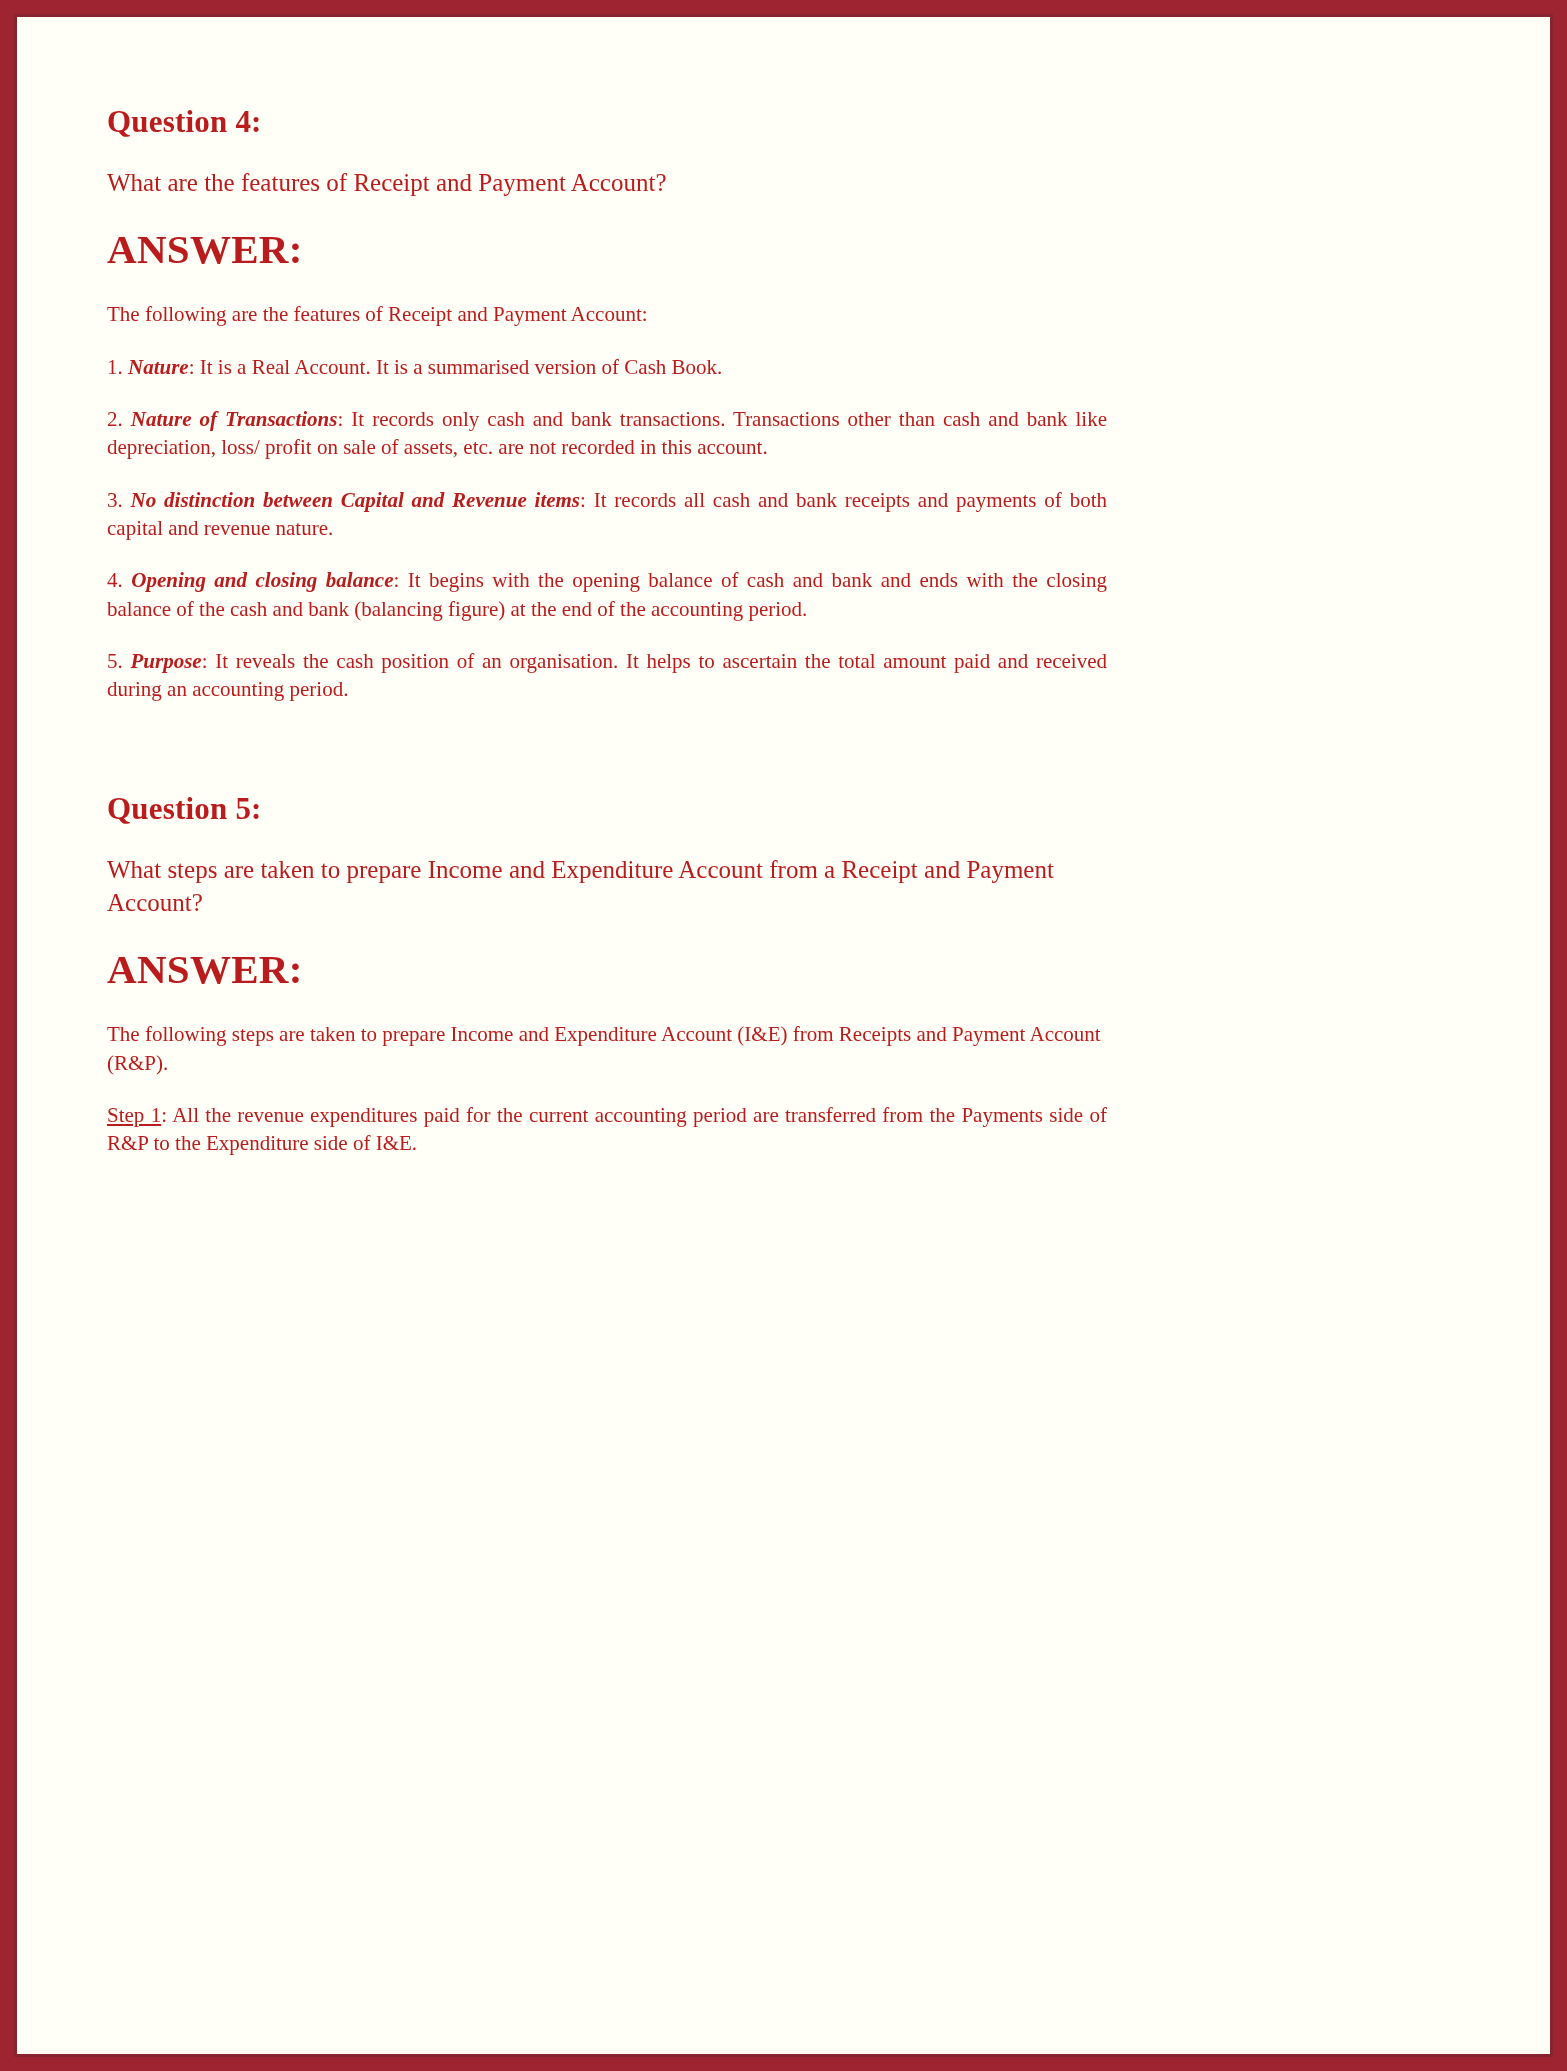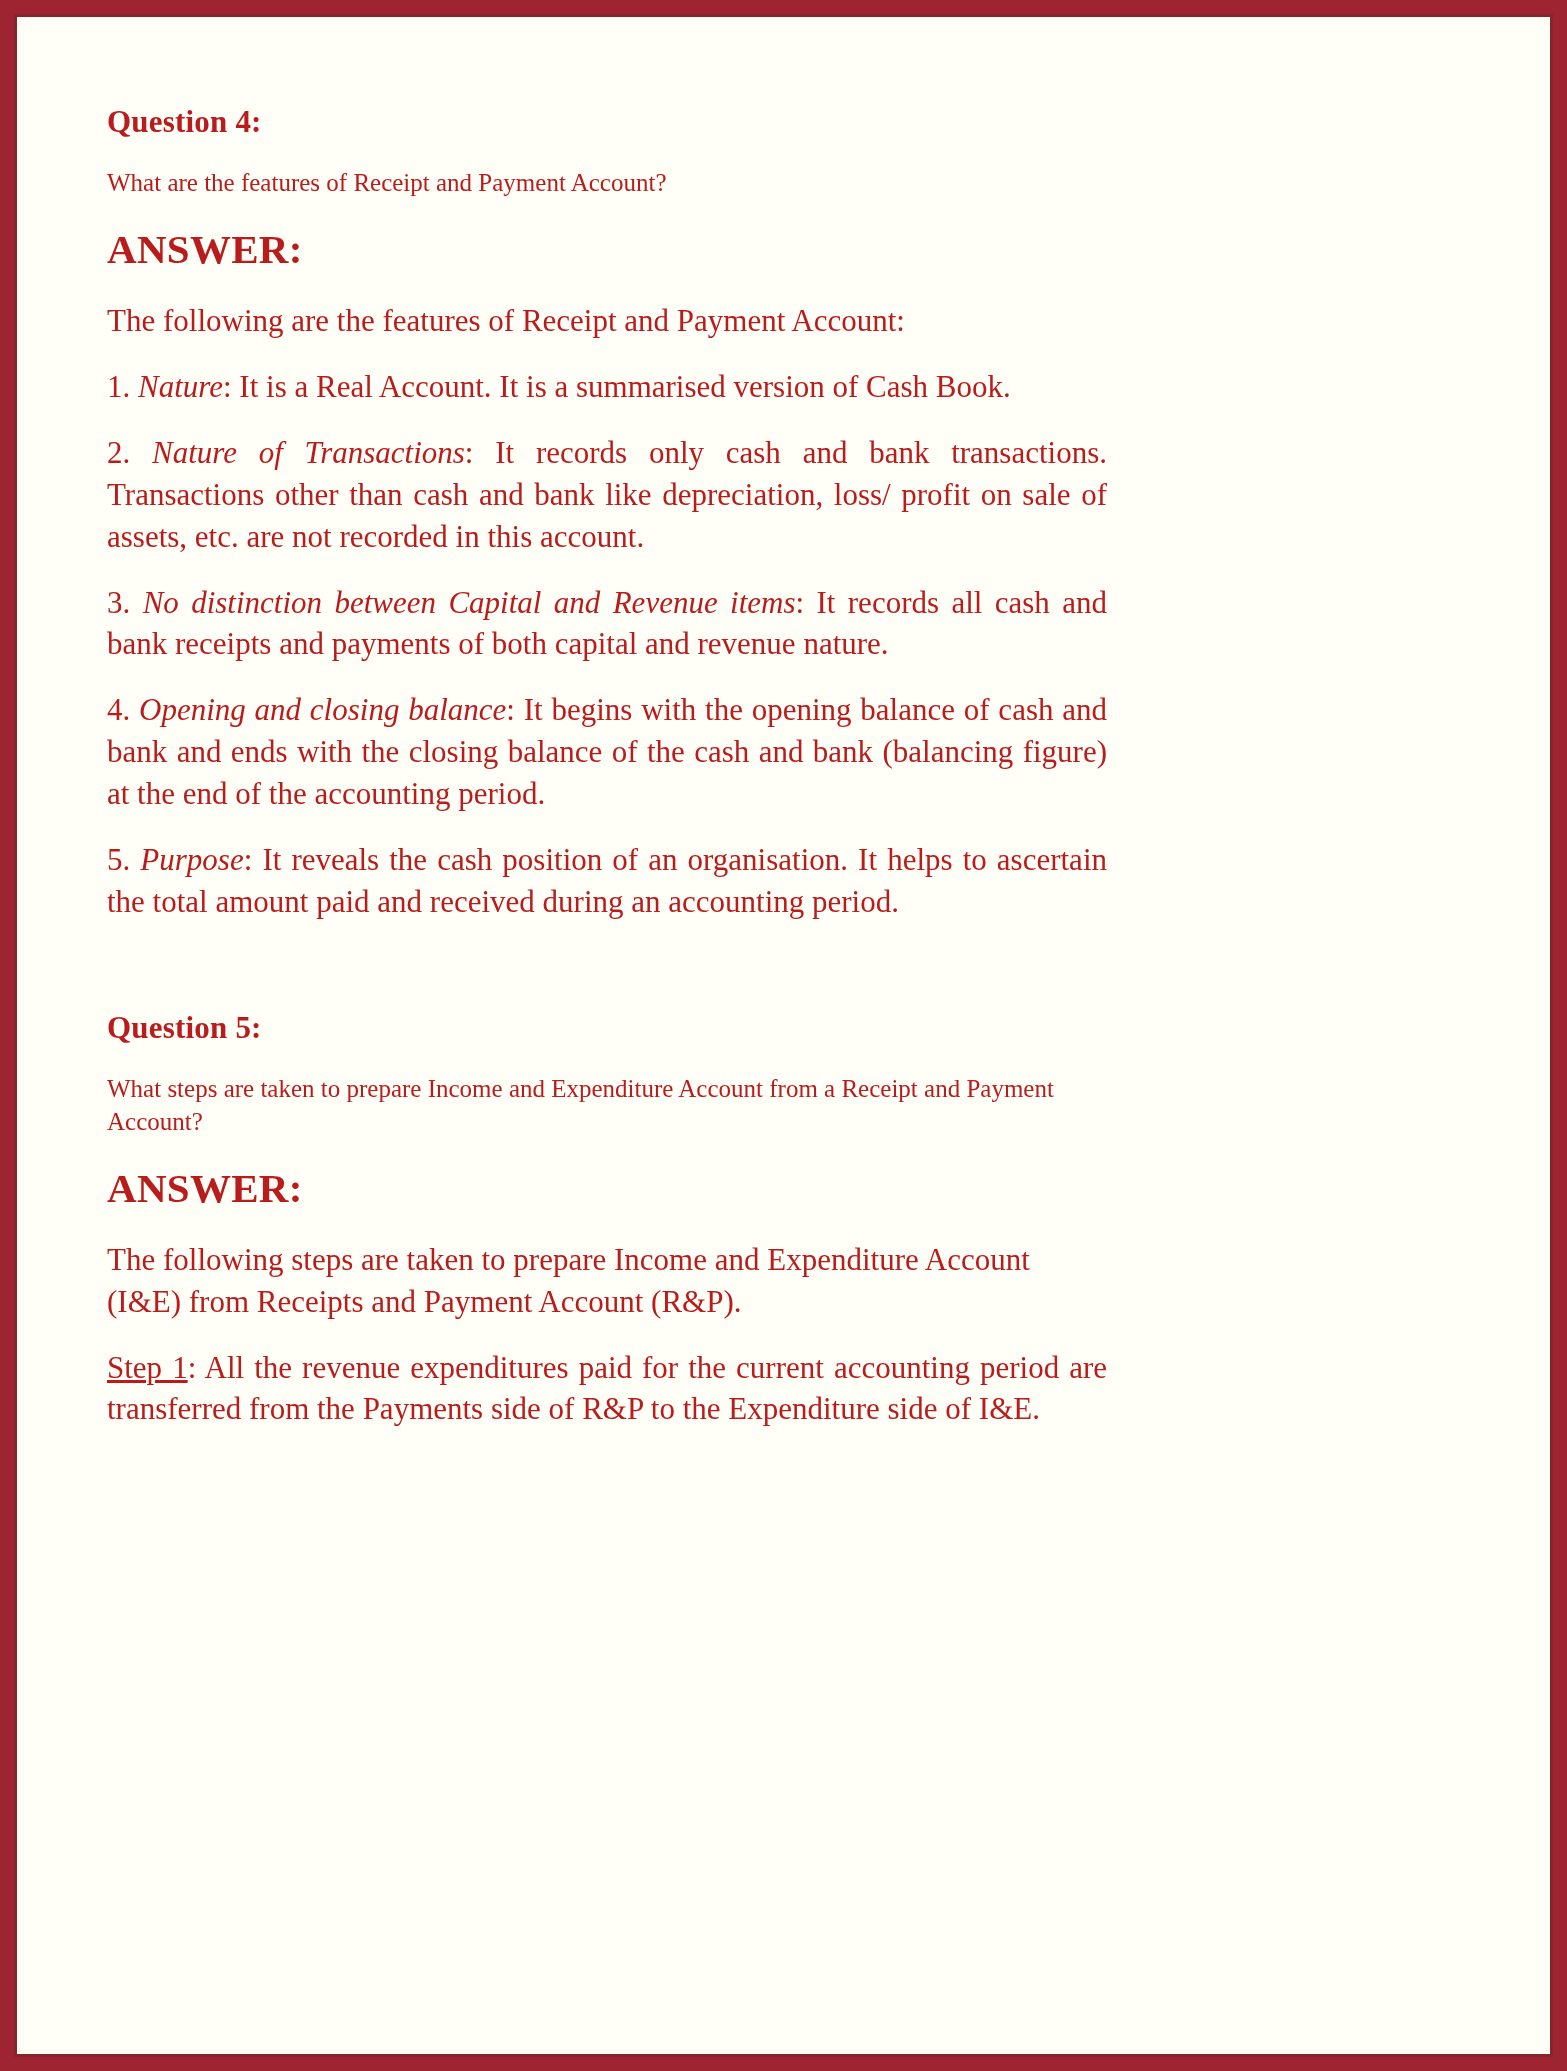--- a/index.html
+++ b/index.html
@@ -58,34 +58,34 @@
     text-align: left;
   }
   .ans-head {
     font-size: 41px;
     font-weight: bold;
     letter-spacing: 0.3px;
     margin: 0 0 26px 0;
     line-height: 1.2;
   }
   .para {
-    font-size: 31px;
+    font-size: 21px;
     margin: 0 0 24px 0;
     line-height: 1.35;
     text-align: justify;
     text-justify: inter-word;
   }
   .para.left {
     text-align: left;
   }
   .para.last {
     margin-bottom: 0;
   }
   .lbl {
-    font-weight: normal;
+    font-weight: bold;
     font-style: italic;
   }
   .lbl-u {
     font-weight: normal;
     text-decoration: underline;
   }
   .section-gap {
     height: 86px;
   }
   .q5-block {

